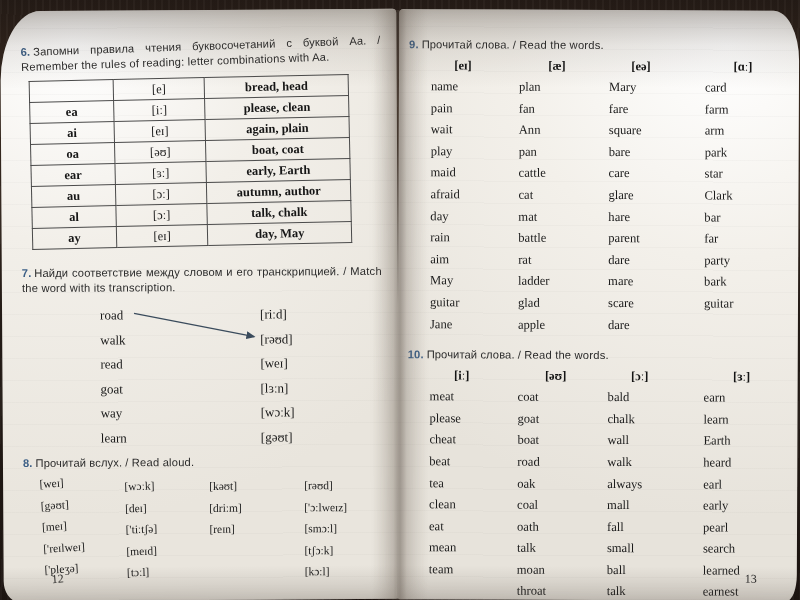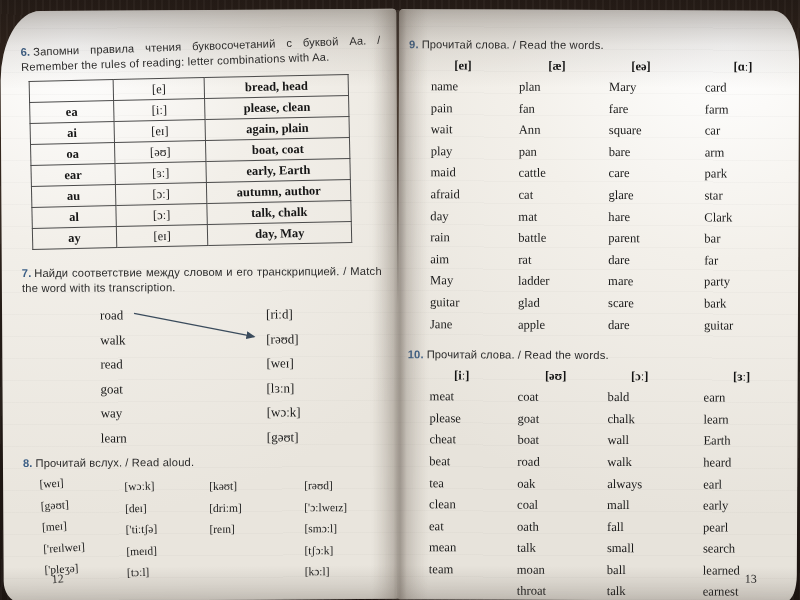--- a/index.html
+++ b/index.html
@@ -141,21 +141,21 @@
     font-family: "Liberation Serif", serif;
   }
   .match-col {
     position: absolute;
     top: 0;
     font-size: 13px;
     line-height: 24.5px;
     color: #171717;
   }
   .match-words { left: 78px; }
-  .match-trans { left: 244px; }
+  .match-trans { left: 238px; }
   .match svg { position: absolute; left: 0; top: 0; width: 360px; height: 150px; overflow: visible; }
 
   
   .tr-grid {
     margin-top: 2px;
     display: grid;
     grid-template-columns: 85px 85px 95px 95px;
     font-family: "Liberation Serif", serif;
     font-size: 11.5px;
     line-height: 21.5px;
@@ -414,21 +414,20 @@
               <div class="wl-item">dare</div>
               <div class="wl-item">mare</div>
               <div class="wl-item">scare</div>
               <div class="wl-item">dare</div>
             </div>
 
             <div class="wl-col col-d">
               <div class="wl-head">[ɑː]</div>
               <div class="wl-item">card</div>
               <div class="wl-item">farm</div>
-              <div class="wl-item">car</div>
               <div class="wl-item">arm</div>
               <div class="wl-item">park</div>
               <div class="wl-item">star</div>
               <div class="wl-item">Clark</div>
               <div class="wl-item">bar</div>
               <div class="wl-item">far</div>
               <div class="wl-item">party</div>
               <div class="wl-item">bark</div>
               <div class="wl-item">guitar</div>
             </div>

